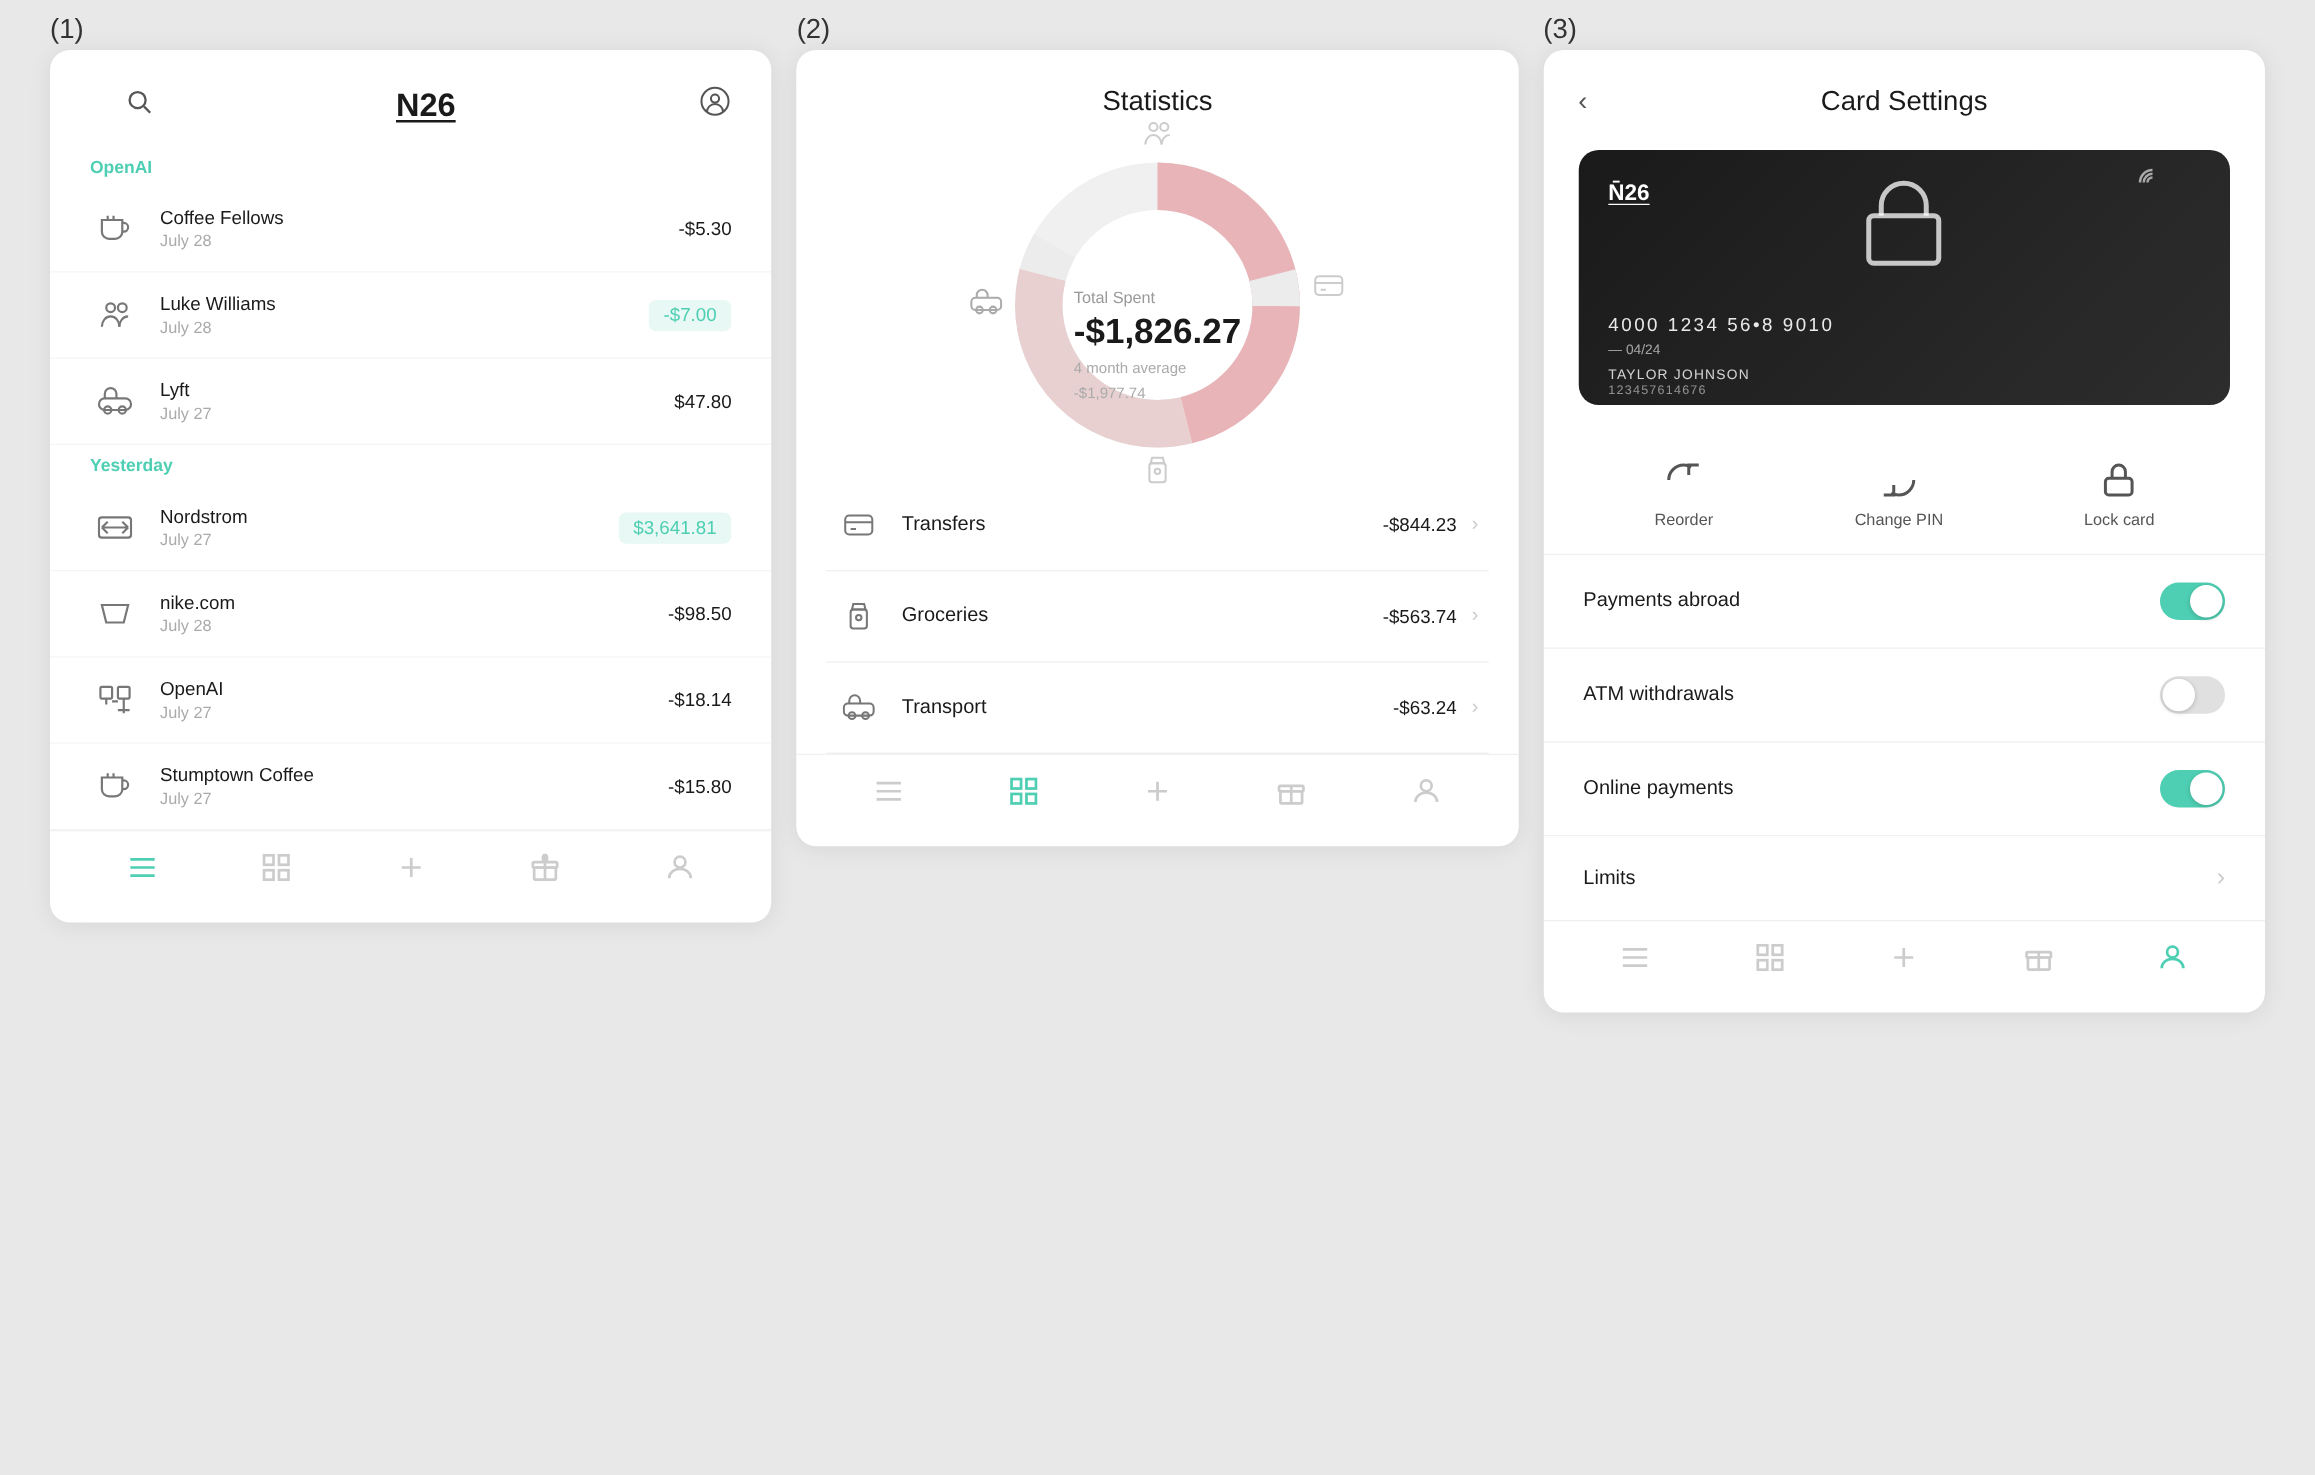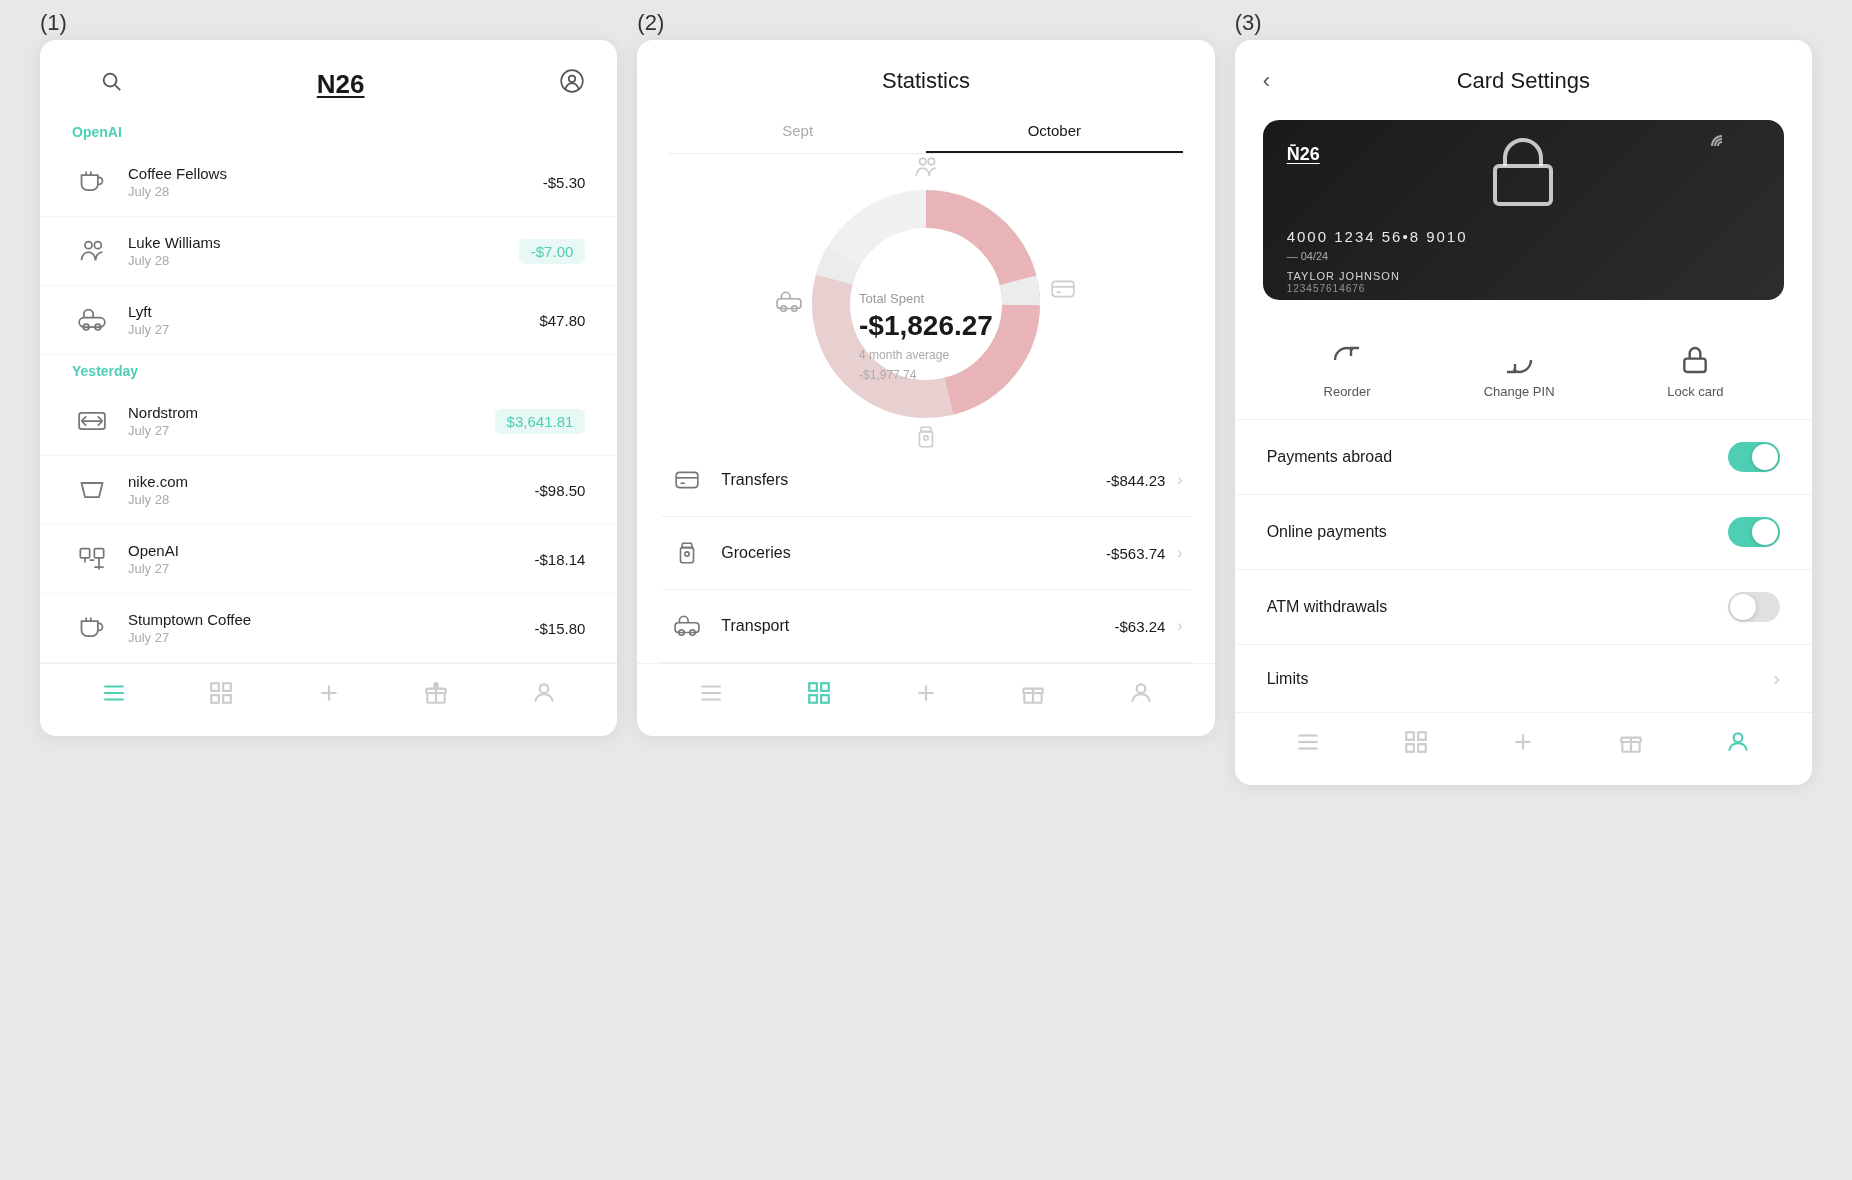--- a/index.html
+++ b/index.html
@@ -249,21 +249,21 @@
     }
     .s3-card-section {
       padding: 10px 28px 20px;
     }
     .s3-card {
       background: linear-gradient(135deg, #1a1a1a 0%, #2d2d2d 100%);
       border-radius: 16px;
       padding: 24px;
       color: #fff;
       position: relative;
-      height: 180px;
+      height: 204px;
       overflow: hidden;
     }
     .s3-card-logo {
       font-size: 18px;
       font-weight: 700;
       text-decoration: underline;
       text-underline-offset: 3px;
     }
     .s3-card-number {
       position: absolute;
@@ -553,24 +553,20 @@
       </div>
     </div>
   </div>
 
   <div class="screen-wrapper">
     <span class="screen-label">(2)</span>
     <div class="screen">
 
       <div class="s2-header">
         <div class="s2-title">Statistics</div>
-        <div class="s2-tabs">
-          <div class="s2-tab">Sept</div>
-          <div class="s2-tab active">October</div>
-        </div>
       </div>
 
       <div class="s2-donut-section">
         <div style="position:relative; display:inline-flex; align-items:center; justify-content:center;">
 
           <div style="position:absolute; left:-20px; top:50%; transform:translateY(-50%);">
             <svg width="26" height="26" viewBox="0 0 24 24" fill="none" stroke="#aaa" stroke-width="1.5">
               <rect x="1" y="9" width="22" height="9" rx="3"></rect>
               <circle cx="7" cy="18" r="2.5"></circle>
               <circle cx="17" cy="18" r="2.5"></circle>
@@ -774,29 +770,29 @@
       <div class="s3-toggle-section">
 
         <div class="s3-toggle-item">
           <span class="s3-toggle-label">Payments abroad</span>
           <div class="toggle-switch on">
             <div class="toggle-knob"></div>
           </div>
         </div>
 
         <div class="s3-toggle-item">
+          <span class="s3-toggle-label">ATM withdrawals</span>
+          <div class="toggle-switch off">
+            <div class="toggle-knob"></div>
+          </div>
+        </div>
+
+        <div class="s3-toggle-item">
           <span class="s3-toggle-label">Online payments</span>
           <div class="toggle-switch on">
-            <div class="toggle-knob"></div>
-          </div>
-        </div>
-
-        <div class="s3-toggle-item">
-          <span class="s3-toggle-label">ATM withdrawals</span>
-          <div class="toggle-switch off">
             <div class="toggle-knob"></div>
           </div>
         </div>
 
         <div class="s3-limits-row">
           <span class="s3-limits-label">Limits</span>
           <span class="s3-limits-chevron">›</span>
         </div>
       </div>
 

